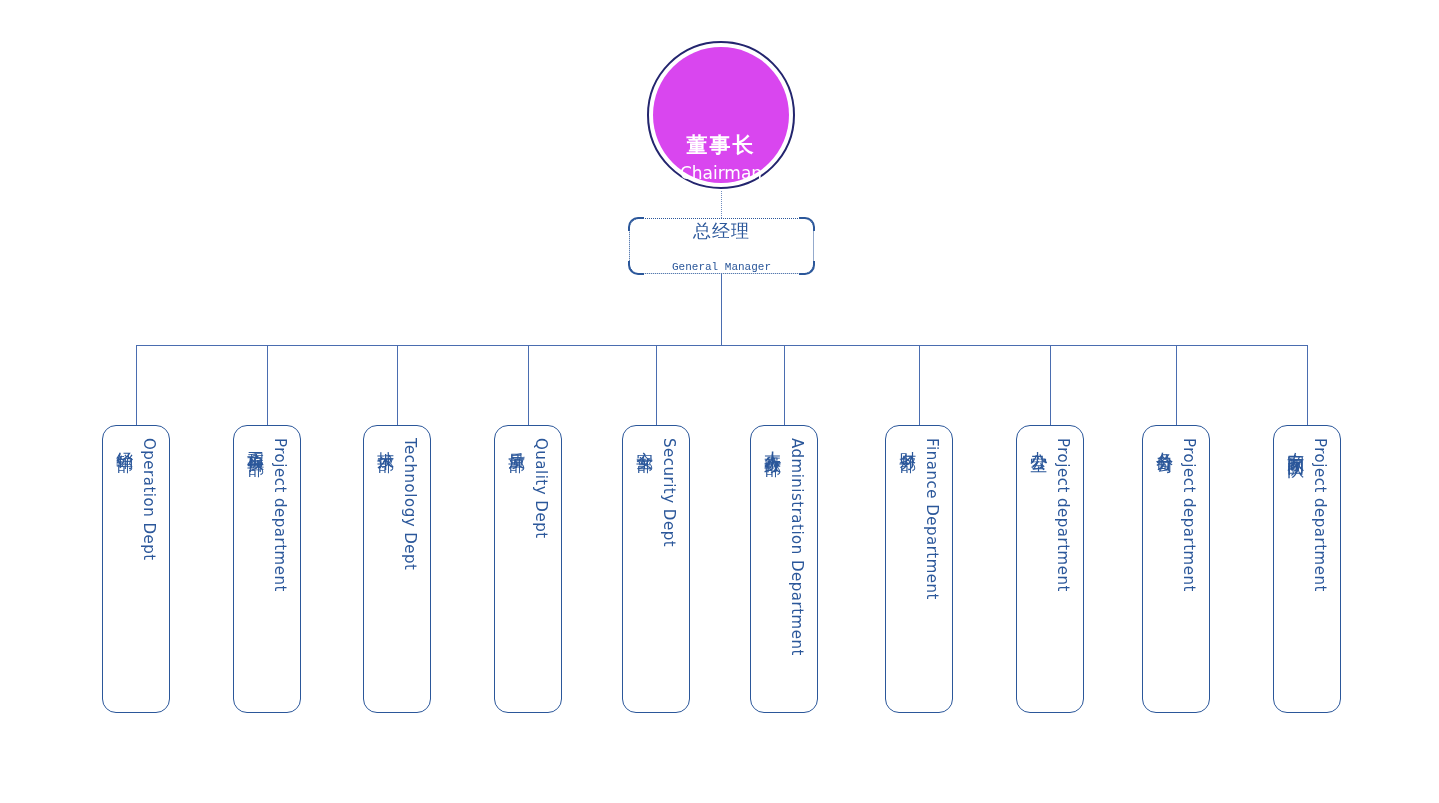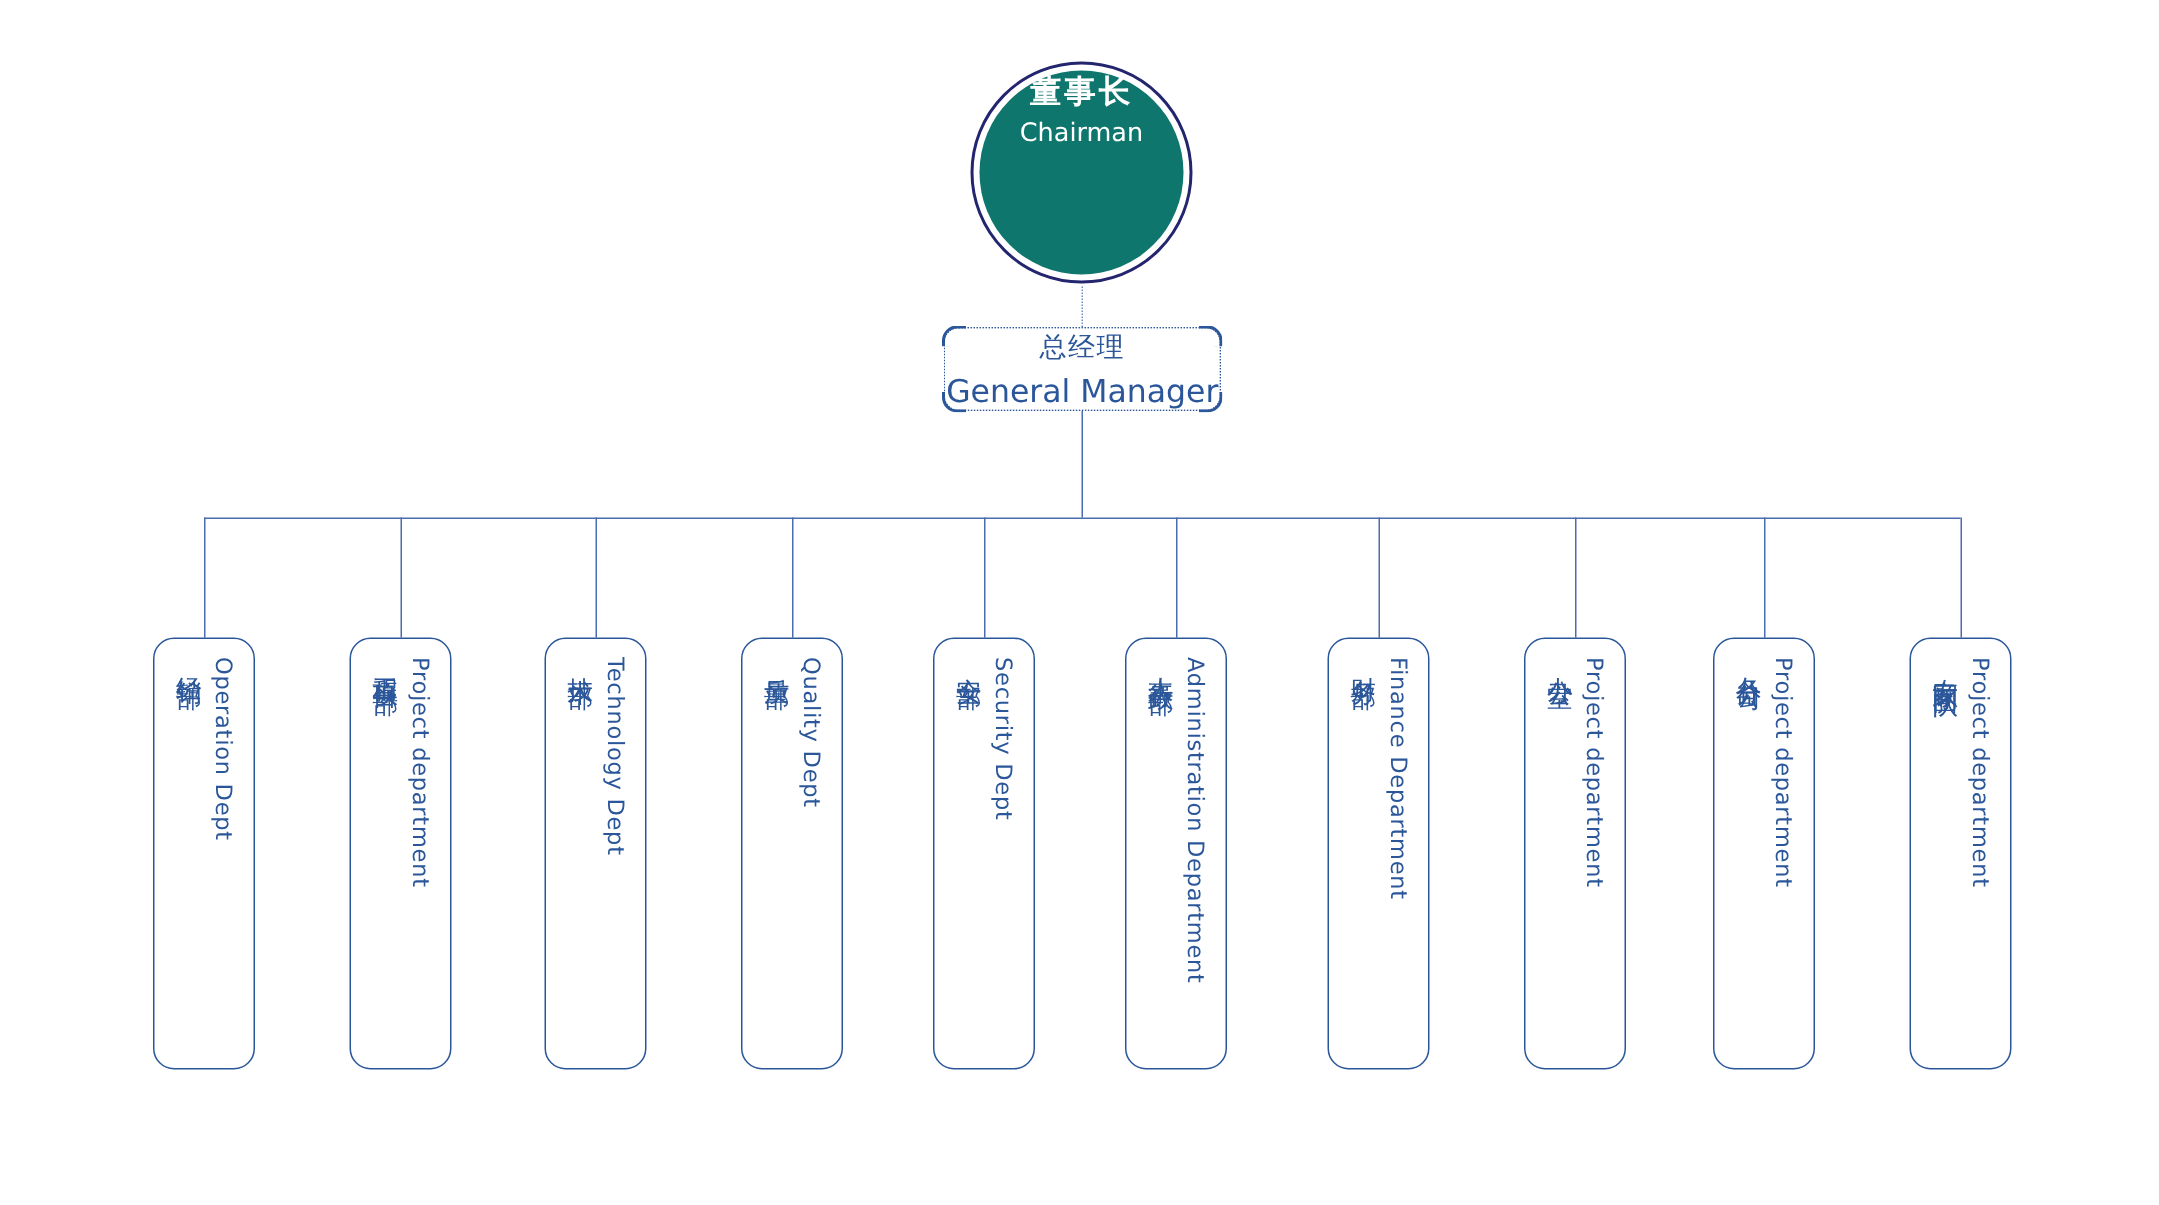--- a/index.html
+++ b/index.html
@@ -14,42 +14,42 @@
 
   
   .chairman-outer {
     position:absolute; left:647px; top:41px;
     width:148px; height:148px;
     border:2px solid #23256e; border-radius:50%;
     display:flex; align-items:center; justify-content:center;
   }
   .chairman-inner {
     width:136px; height:136px; border-radius:50%;
-    background:#0f766e; color:#ffffff;
-    display:flex; flex-direction:column; align-items:center; justify-content:flex-start;
+    background:#d946ef; color:#ffffff;
+    display:flex; flex-direction:column; align-items:center; justify-content:flex-end;
   }
   .chairman-zh { font-size:21px; font-weight:bold; letter-spacing:2px; }
   .chairman-en { font-size:17px; margin-top:4px; }
 
   
   .vline { position:absolute; width:0; border-left:1px solid #4a6db0; }
   .vline.dotted { border-left-style:dotted; border-left-color:#6f8cc0; }
   .hline { position:absolute; height:0; border-top:1px solid #4a6db0; }
 
   
   .gm-box {
     position:absolute; left:629px; top:218px;
     width:185px; height:56px;
     border:1px dotted #2b579a; border-radius:10px;
     color:#2b579a;
     display:flex; flex-direction:column; align-items:center; justify-content:space-between;
     background:#ffffff;
   }
   .gm-zh { font-size:18px; letter-spacing:1px; }
-  .gm-en { font-size:21px; margin-top:1px; }
+  .gm-en { font-size:11px; margin-top:1px;font-family:Liberation Mono, monospace; }
   .corner { position:absolute; width:16px; height:14px; border:2px solid #2b579a; }
   .corner.tl { left:-2px; top:-2px;    border-right:none;  border-bottom:none; border-top-left-radius:10px; }
   .corner.tr { right:-2px; top:-2px;   border-left:none;   border-bottom:none; border-top-right-radius:10px; }
   .corner.bl { left:-2px; bottom:-2px; border-right:none;  border-top:none;    border-bottom-left-radius:10px; }
   .corner.br { right:-2px; bottom:-2px;border-left:none;   border-top:none;    border-bottom-right-radius:10px; }
 
   
   .dept-box {
     position:absolute; top:425px;
     width:68px; height:288px;

